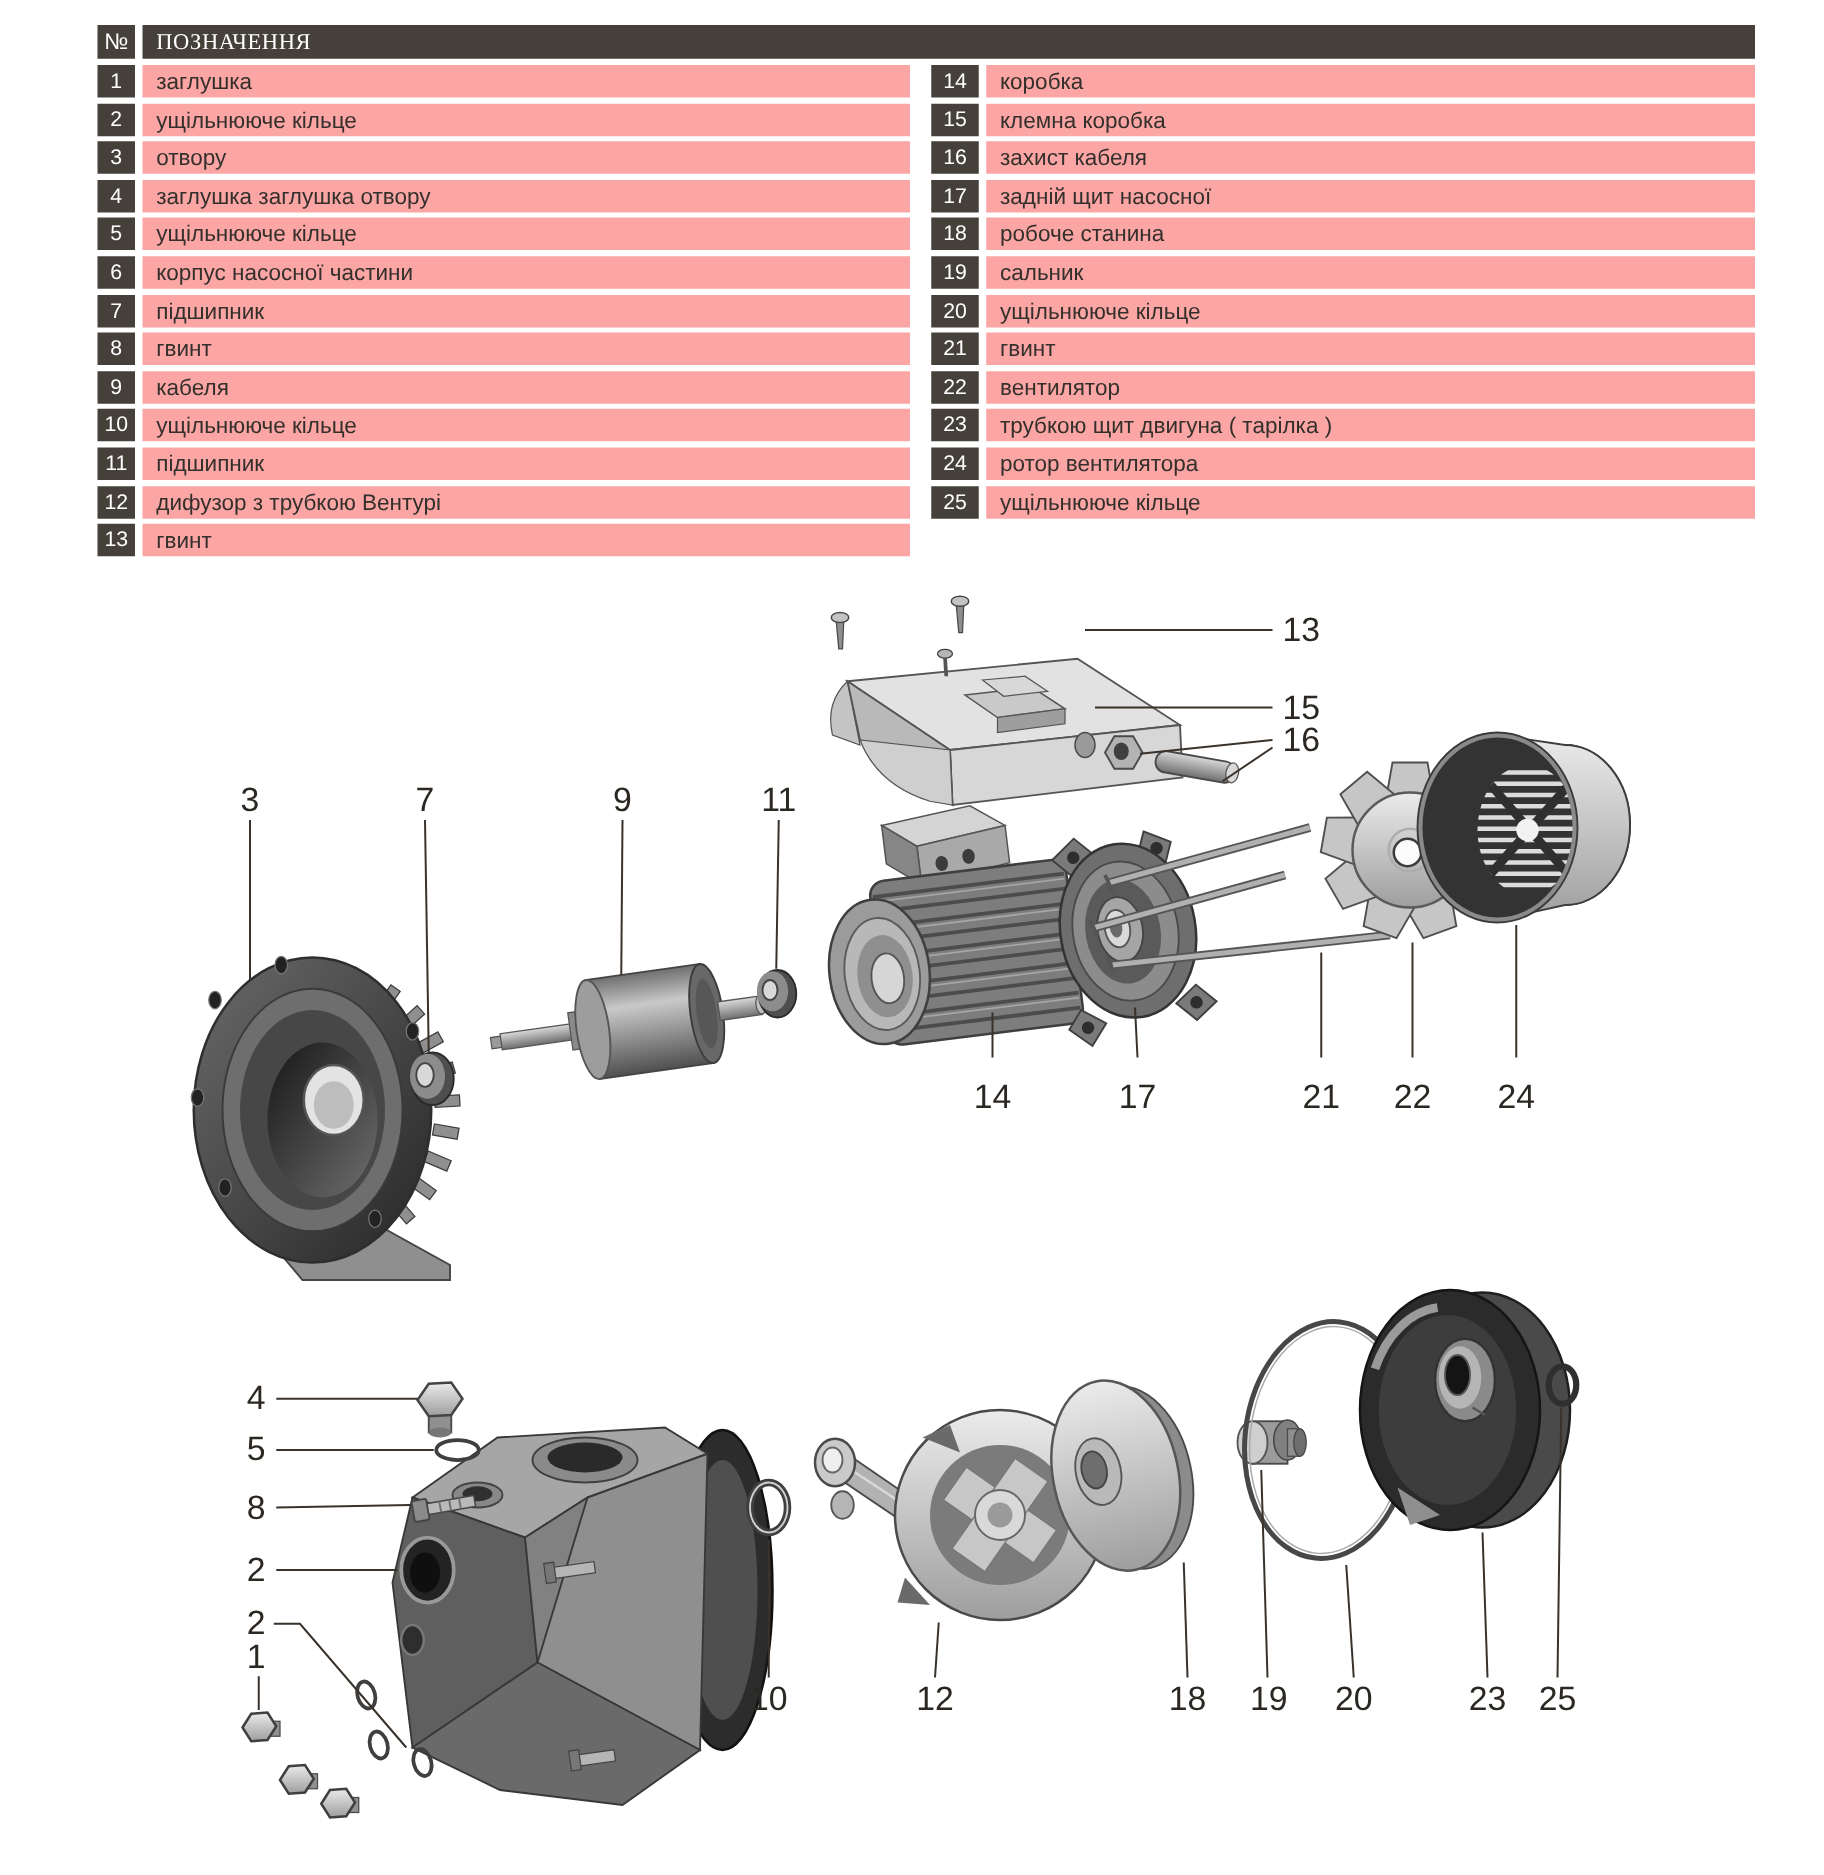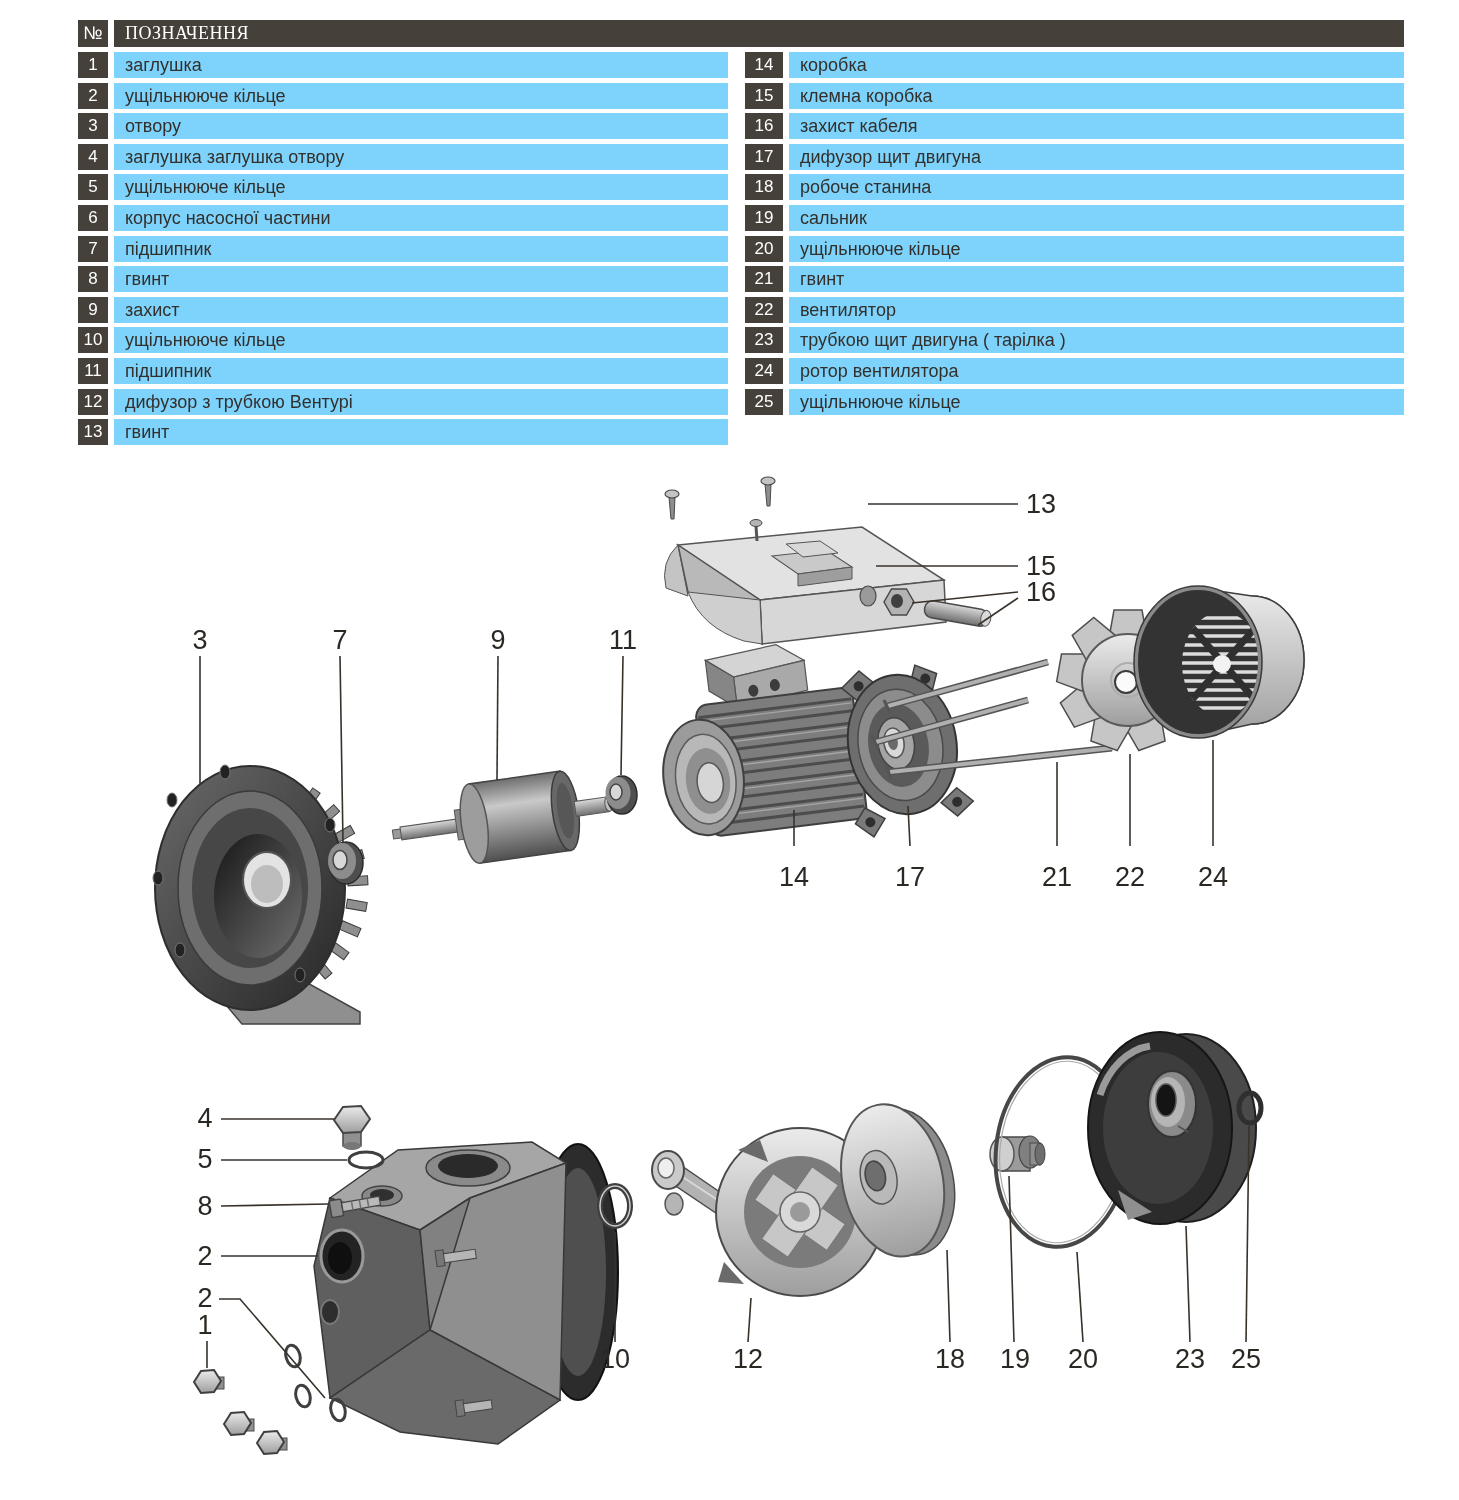--- a/index.html
+++ b/index.html
@@ -12,21 +12,21 @@
            font-size:18px;line-height:27px;}
   .hdr-title{flex:1;margin-left:6px;background:#46403A;color:#fff;
              font-size:18px;line-height:27px;padding-left:11px;letter-spacing:.5px;font-family:Liberation Serif, serif;}
   .cols{display:flex;}
   .col-left{width:650px;}
   .col-right{width:659px;margin-left:17px;}
   .lrow{display:flex;height:26px;margin-bottom:4.6px;}
   .badge{width:30px;background:#46403A;color:#fff;text-align:center;
          font-size:17px;line-height:26px;flex:none;}
   .col-right .badge{width:38px;}
-  .bar{flex:1;margin-left:6px;background:#7dd3fc;color:#33302B;
+  .bar{flex:1;margin-left:6px;background:#fca5a5;color:#33302B;
        font-size:18px;line-height:26px;padding-left:11px;white-space:nowrap;
        overflow:hidden;}
   
   .diagram{position:absolute;left:0;top:470px;width:1459px;height:1030px;}
   svg text{font-family:"Liberation Sans", sans-serif;font-size:27px;fill:#2B2722;}
   .leader{stroke:#39322B;stroke-width:1.6;fill:none;}
   .oring{fill:none;stroke:#3F3F3F;}
 </style>
 </head>
 <body>
@@ -67,21 +67,21 @@
         <div class="lrow">
             <div class="badge">7</div>
             <div class="bar">підшипник</div>
           </div>
         <div class="lrow">
             <div class="badge">8</div>
             <div class="bar">гвинт</div>
           </div>
         <div class="lrow">
             <div class="badge">9</div>
-            <div class="bar">захист</div>
+            <div class="bar">кабеля</div>
           </div>
         <div class="lrow">
             <div class="badge">10</div>
             <div class="bar">ущільнююче кільце</div>
           </div>
         <div class="lrow">
             <div class="badge">11</div>
             <div class="bar">підшипник</div>
           </div>
         <div class="lrow">
@@ -101,21 +101,21 @@
         <div class="lrow">
             <div class="badge">15</div>
             <div class="bar">клемна коробка</div>
           </div>
         <div class="lrow">
             <div class="badge">16</div>
             <div class="bar">захист кабеля</div>
           </div>
         <div class="lrow">
             <div class="badge">17</div>
-            <div class="bar">дифузор щит двигуна</div>
+            <div class="bar">задній щит насосної</div>
           </div>
         <div class="lrow">
             <div class="badge">18</div>
             <div class="bar">робоче станина</div>
           </div>
         <div class="lrow">
             <div class="badge">19</div>
             <div class="bar">сальник</div>
           </div>
         <div class="lrow">

